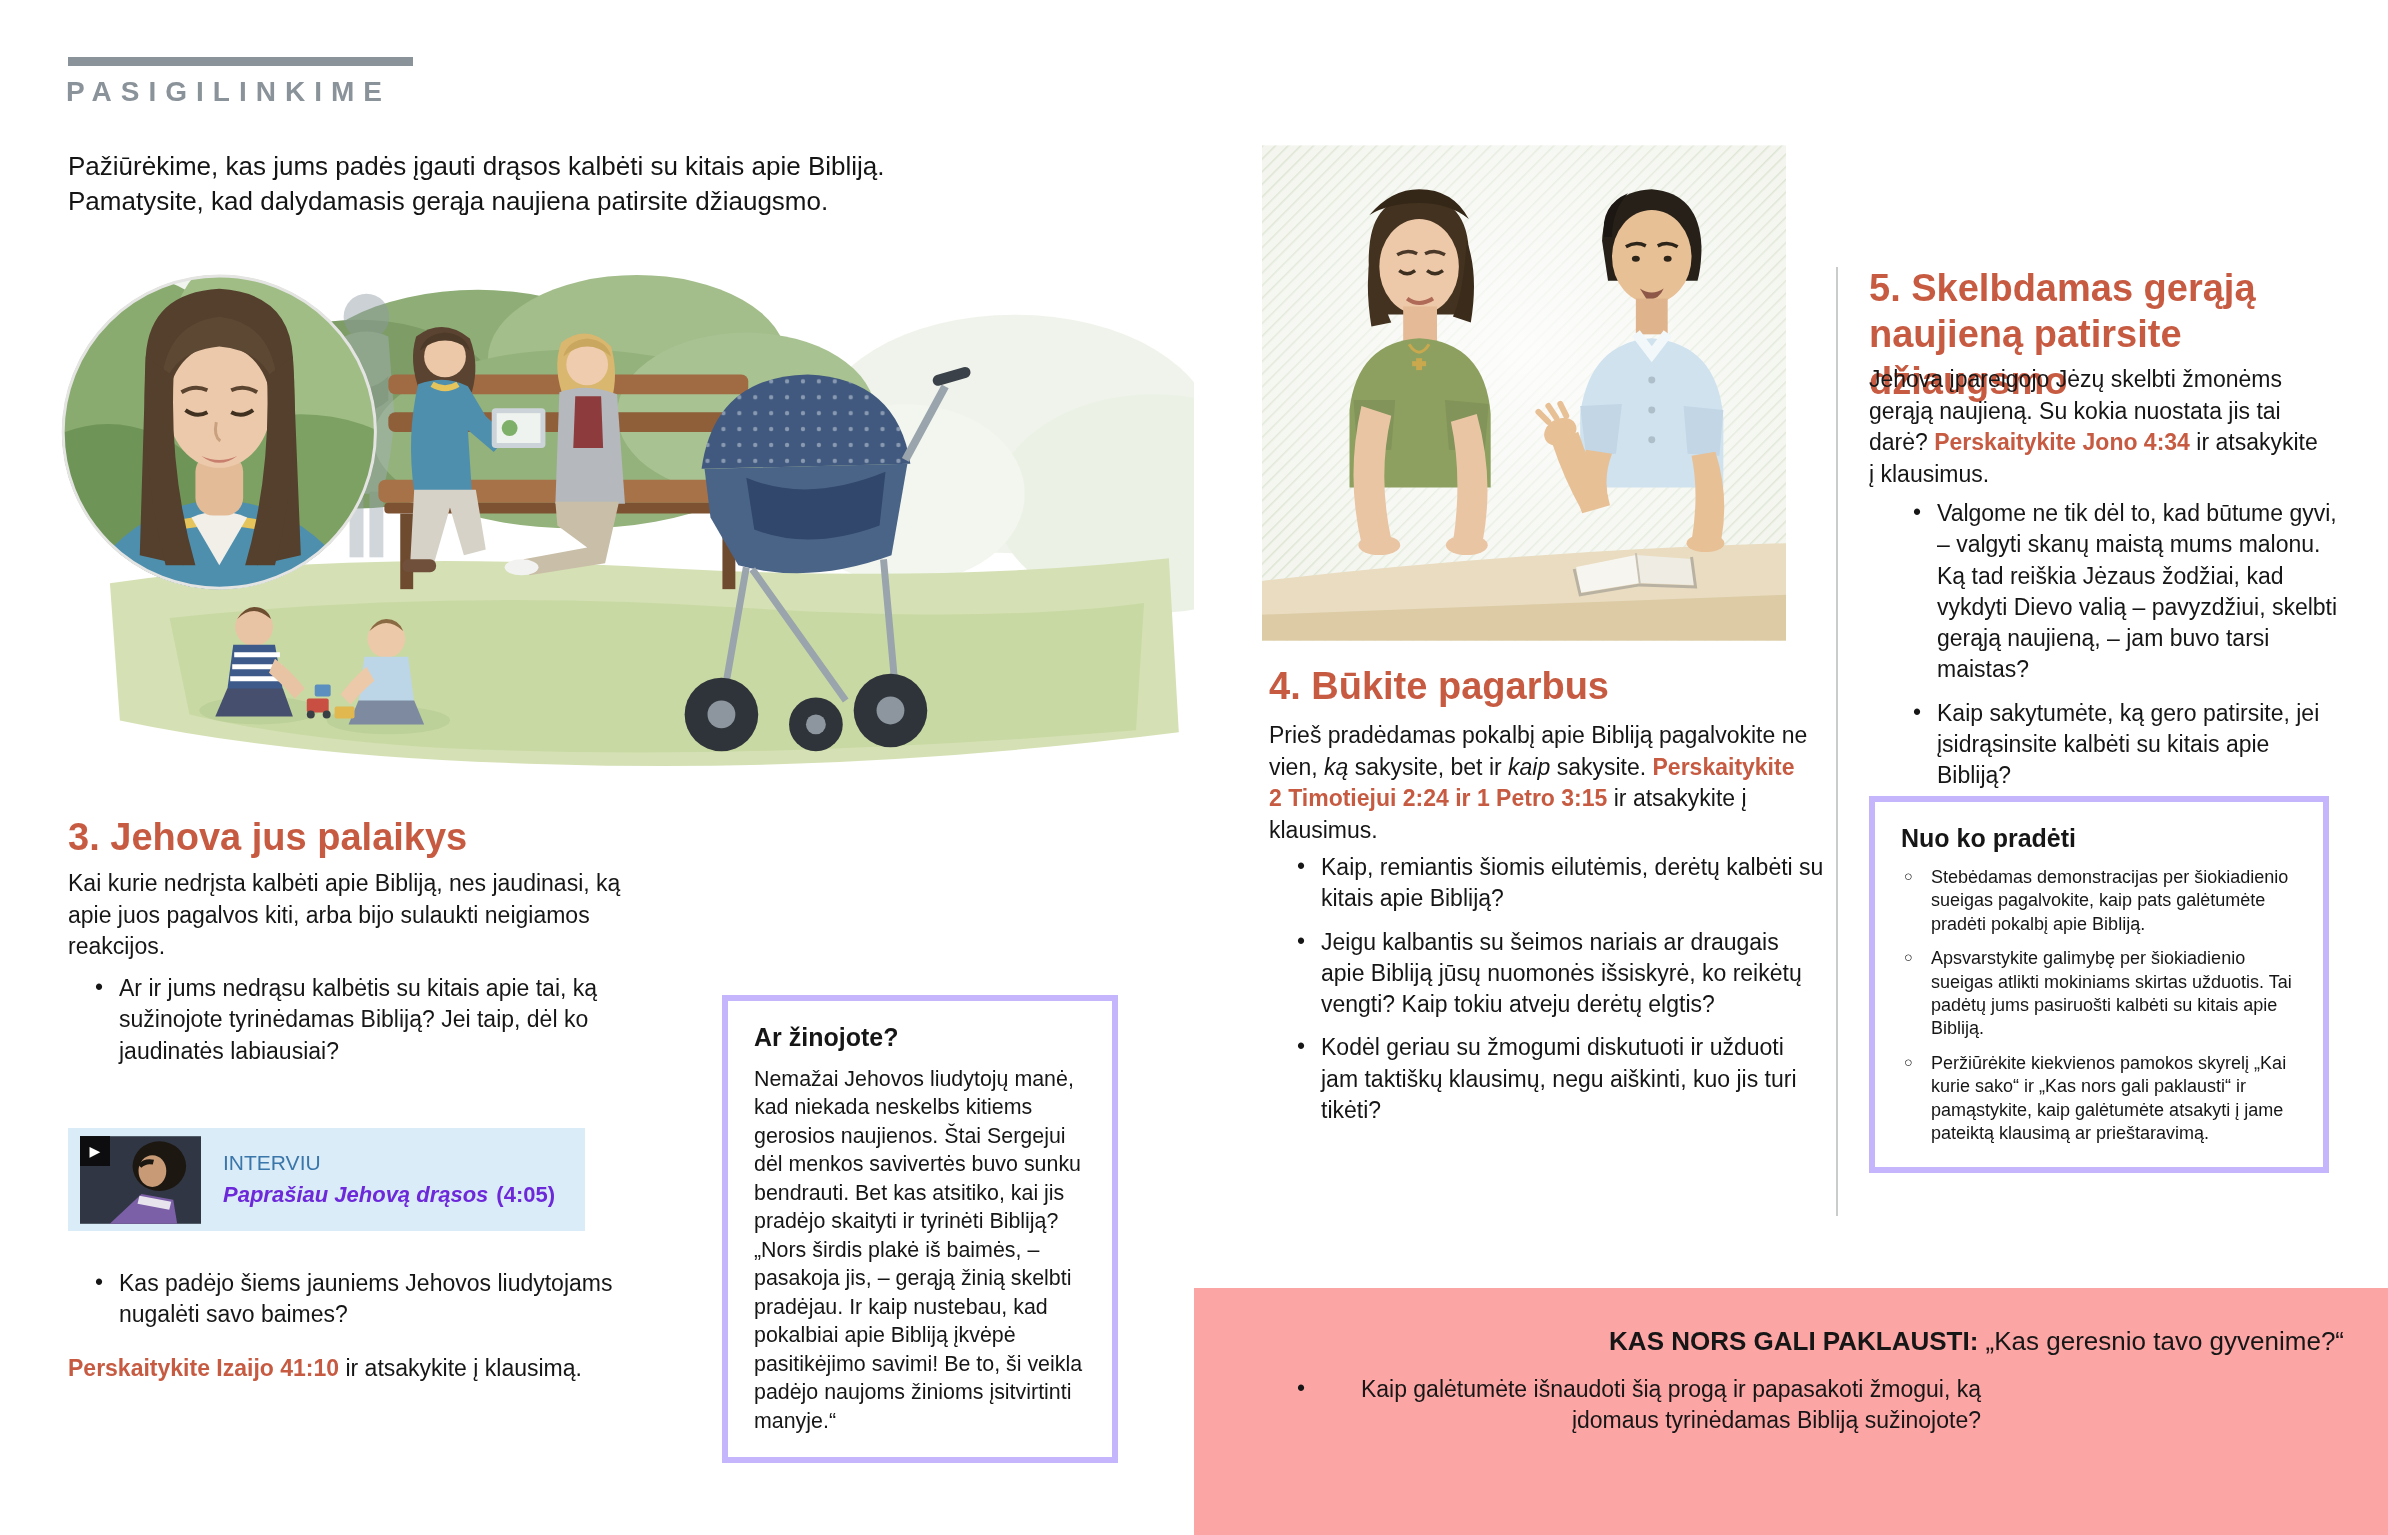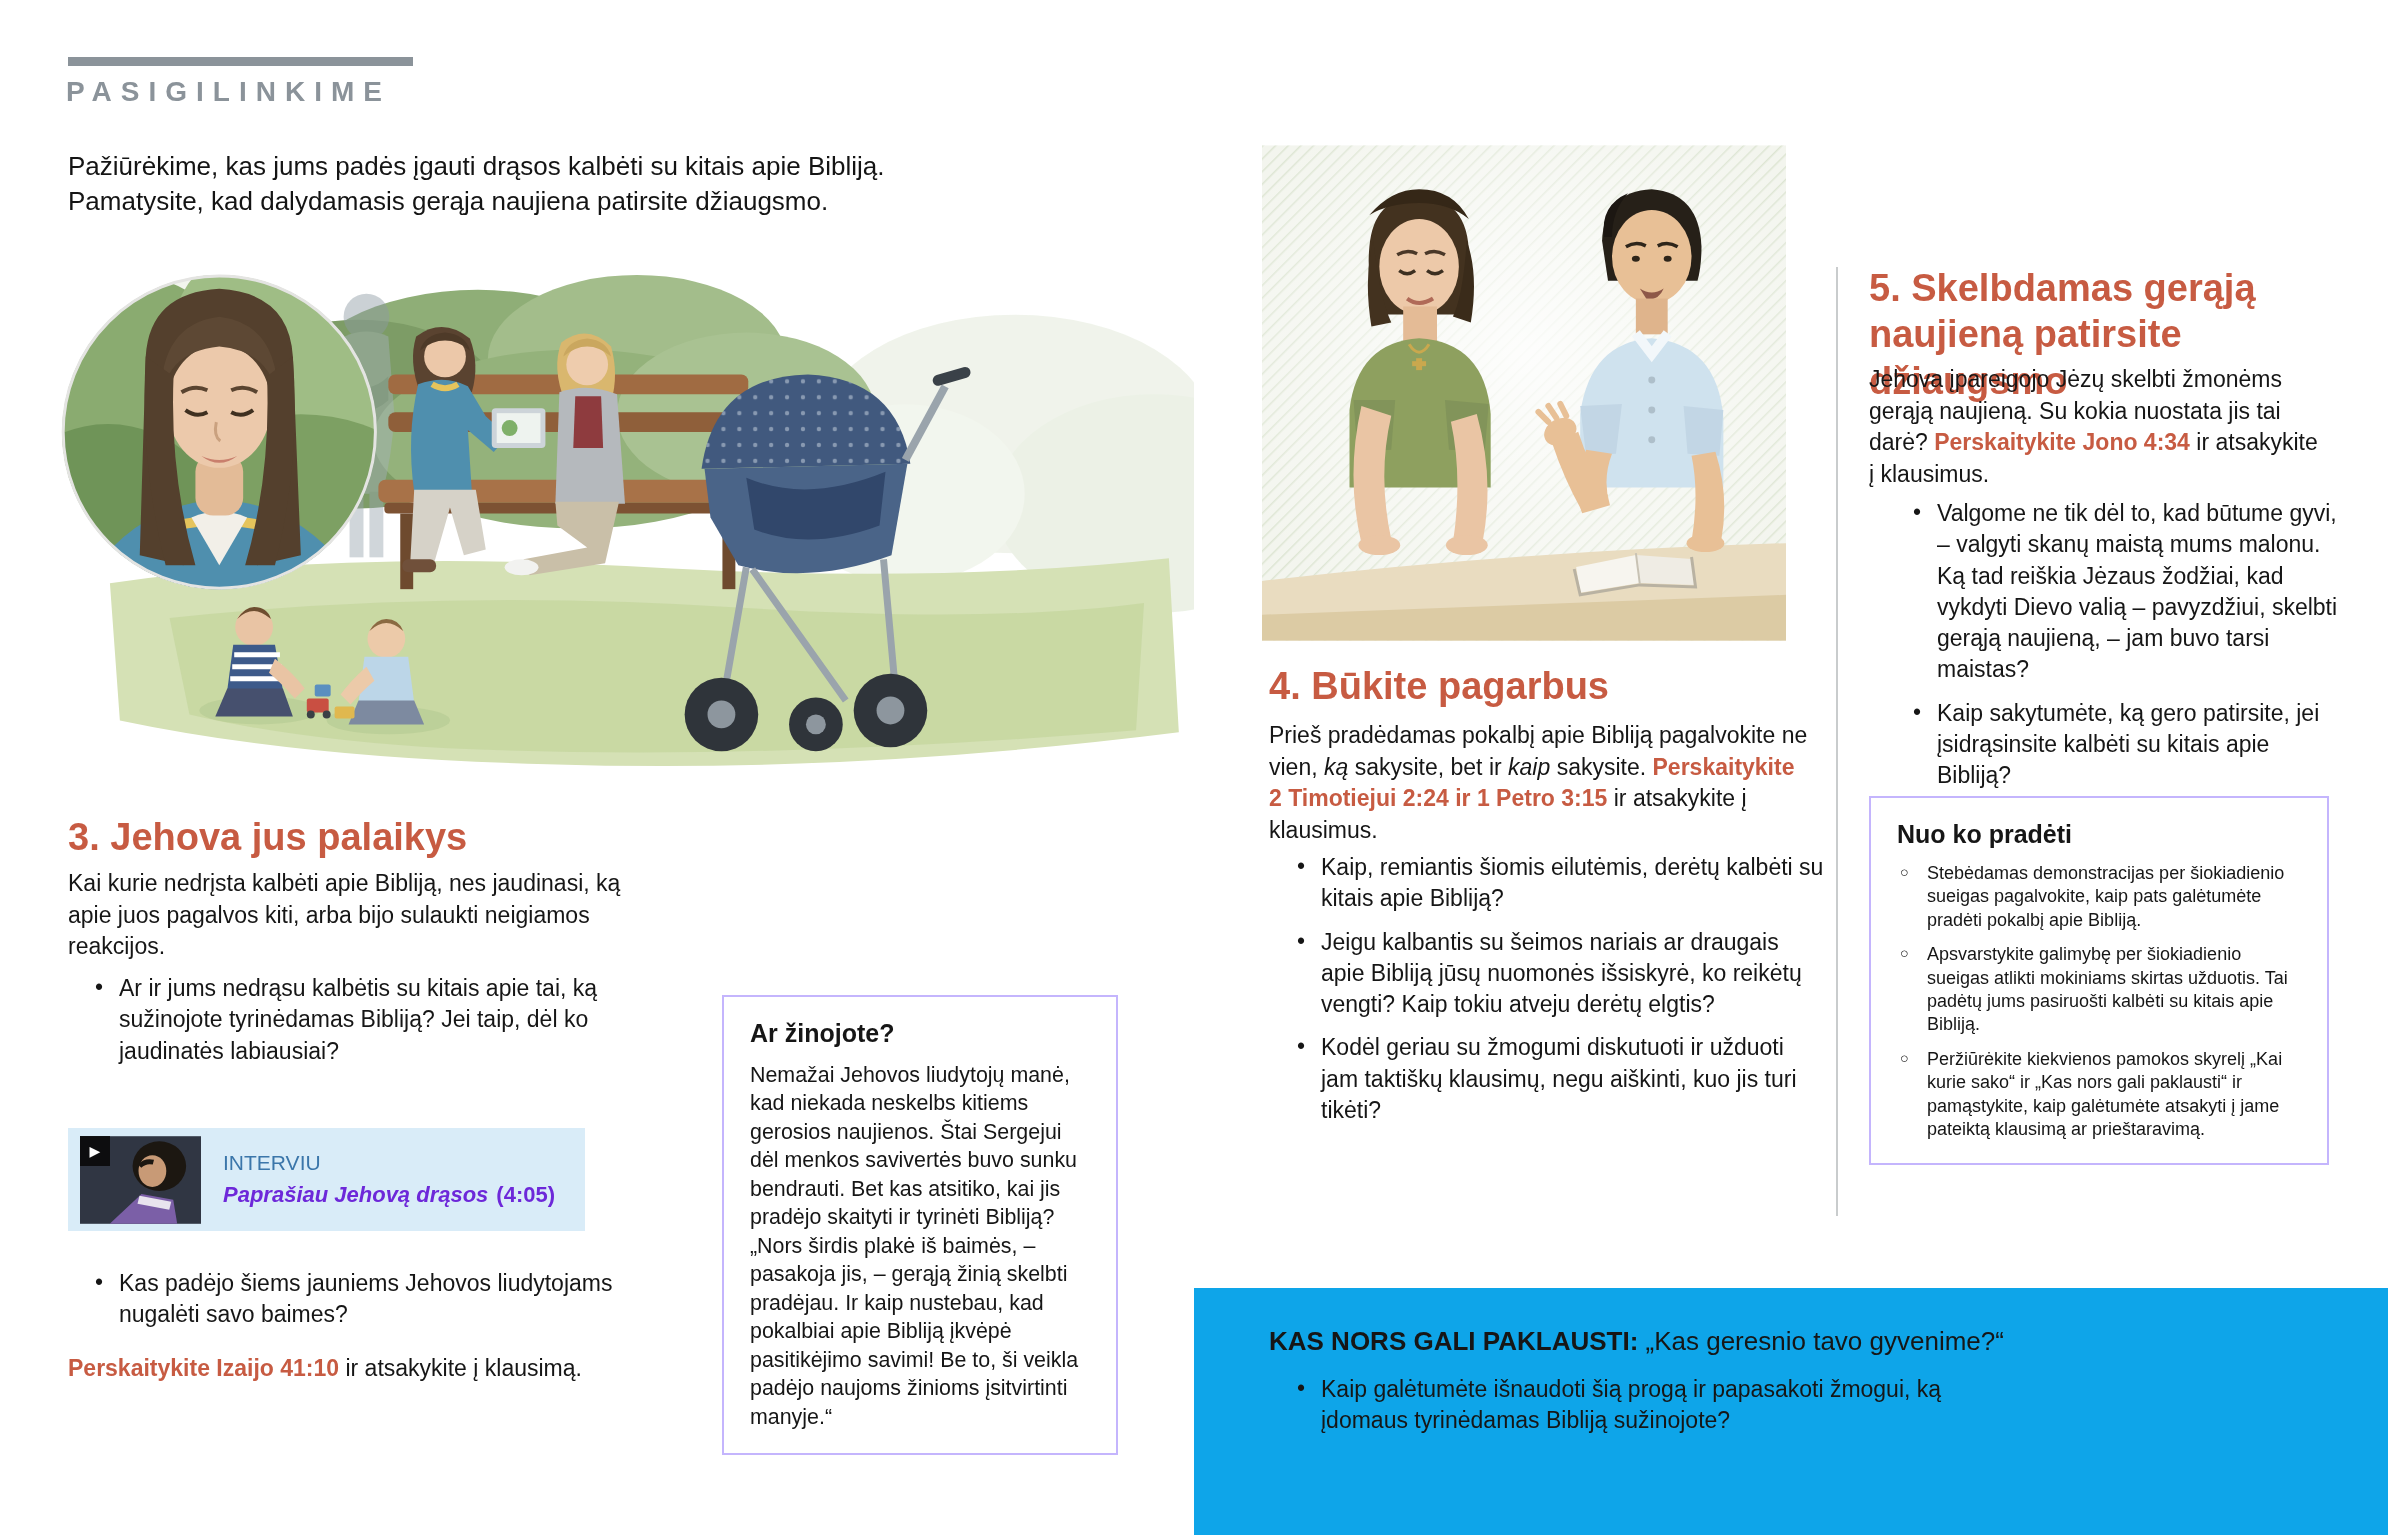--- a/index.html
+++ b/index.html
@@ -18,27 +18,27 @@
   .it{font-style:italic;}
   .videobox{background:#d9ecf8;display:flex;align-items:center;padding:8px 12px;gap:22px;box-sizing:border-box;}
   .vthumb{width:121px;height:88px;position:relative;flex:0 0 auto;}
   .vthumb svg{display:block;}
   .playbtn{position:absolute;top:0;left:0;width:30px;height:30px;background:rgba(8,8,8,0.88);
            color:#fff;display:flex;align-items:center;justify-content:center;font-size:14px;cursor:pointer;}
   .vlabel{color:#3b76aa;font-weight:normal;font-size:21px;margin-bottom:7px;}
   .vtitle{font-size:22px;color:#6d28d9;}
   .vtitle .t{font-weight:bold;font-style:italic;}
   .vtitle .d{margin-left:8px;font-weight:bold;}
-  .box{background:#fff;border:2px solid #c4b5fd;padding:22px 26px;box-sizing:border-box;}
+  .box{background:#fff;border:6px solid #c4b5fd;padding:22px 26px;box-sizing:border-box;}
   .box-h{font-size:25px;font-weight:bold;margin:0 0 13px 0;}
   .box-t{font-size:21.4px;line-height:1.33;}
   .oitem{position:relative;padding-left:30px;margin-bottom:11px;font-size:18px;line-height:1.3;}
   .oitem::before{content:"○";position:absolute;left:3px;top:1px;font-size:0.78em;}
   .divider{background:#c9cccd;}
-  .ask-panel{background:#0ea5e9;}
+  .ask-panel{background:#fca5a5;text-align:right;}
   .ask-head{font-size:26px;}
   .ask-label{font-weight:bold;}
   svg{display:block;}
 </style>
 </head>
 <body>
 
 <div id="page">
 
   <div class="abs kicker-bar" style="left:68px;top:57px;width:345px;"></div>

